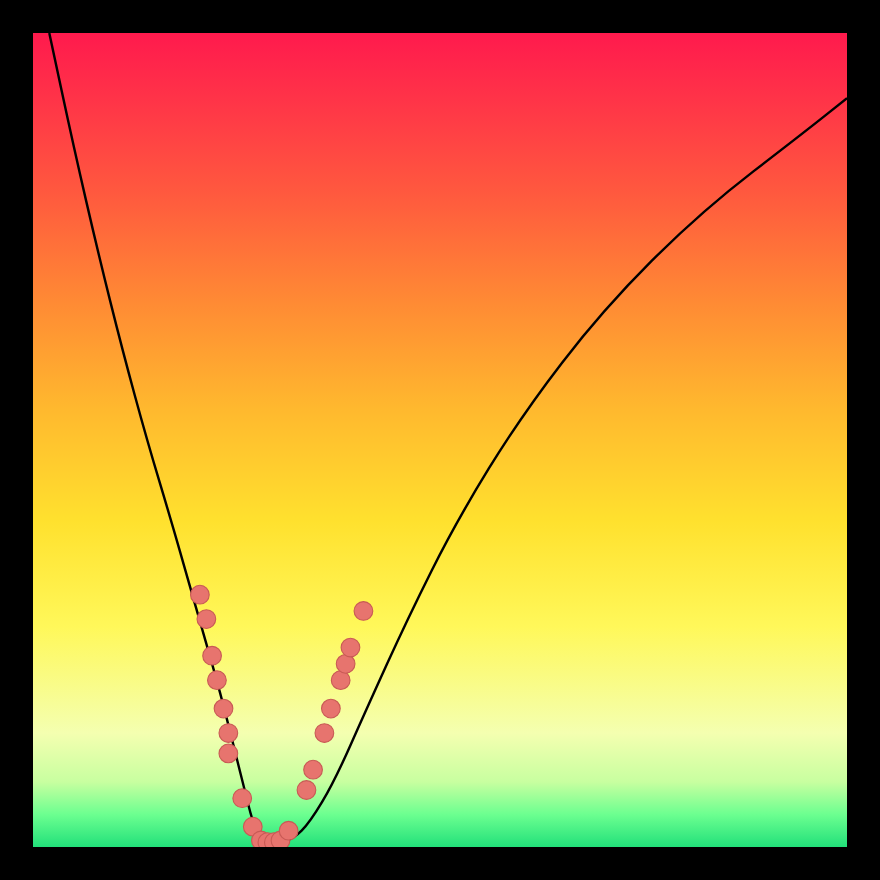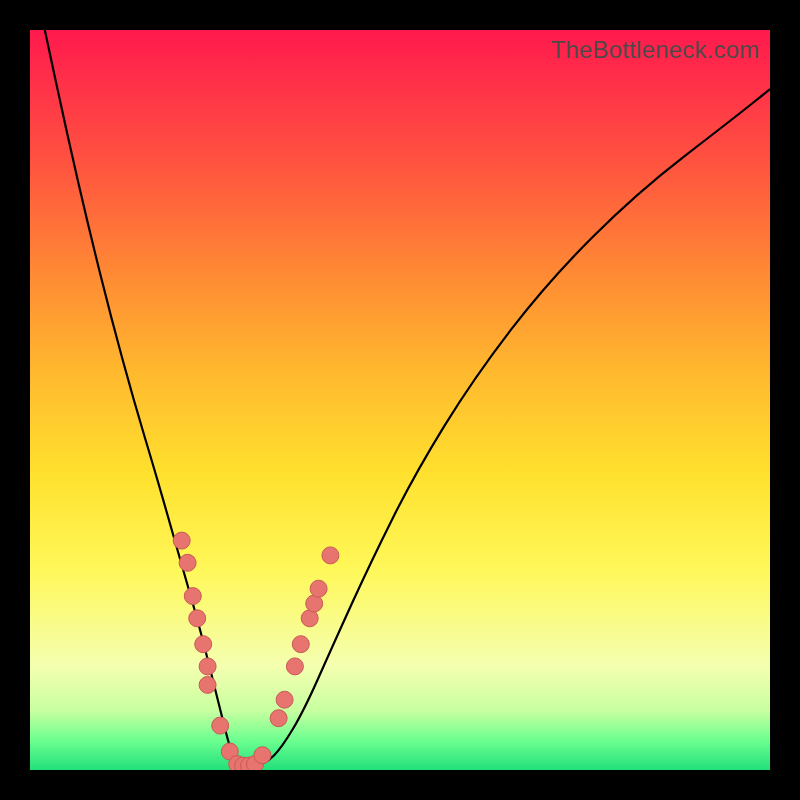--- a/index.html
+++ b/index.html
@@ -55,21 +55,20 @@
   .dot {
     fill: #e7746e;
     stroke: #c85a55;
     stroke-width: 1;
   }
 </style>
 </head>
 <body>
 
 <div class="frame">
-  <div class="watermark">TheBottleneck.com</div>
   <svg class="plot" viewBox="0 0 740 740">
     <path id="curve-path" class="curve" d="M 14.8 0.0 Q 14.8 0.0 25.9 51.8 Q 37.0 103.6 48.1 151.7 Q 59.2 199.8 70.3 244.2 Q 81.4 288.6 92.5 329.3 Q 103.6 370.0 114.7 407.0 Q 125.8 444.0 133.2 469.9 Q 140.6 495.8 148.0 521.7 Q 155.4 547.6 162.8 573.5 Q 170.2 599.4 177.6 629.0 Q 185.0 658.6 188.7 673.4 Q 192.4 688.2 196.1 703.0 Q 199.8 717.8 203.5 725.2 Q 207.2 732.6 210.9 734.5 Q 214.6 736.3 218.3 736.3 Q 222.0 736.3 229.4 734.5 Q 236.8 732.6 244.2 725.2 Q 251.6 717.8 262.7 699.3 Q 273.8 680.8 288.6 647.5 Q 303.4 614.2 321.9 573.5 Q 340.4 532.8 362.6 488.4 Q 384.8 444.0 414.4 395.9 Q 444.0 347.8 481.0 299.7 Q 518.0 251.6 562.4 207.2 Q 606.8 162.8 654.9 125.8 Q 703.0 88.8 721.5 74.0 T 740.0 59.2"></path>
     <g id="markers-group">
         <circle cx="151.7" cy="510.6" r="8.5" class="dot"></circle>
         <circle cx="157.6" cy="532.8" r="8.5" class="dot"></circle>
         <circle cx="162.8" cy="566.1" r="8.5" class="dot"></circle>
         <circle cx="167.2" cy="588.3" r="8.5" class="dot"></circle>
         <circle cx="173.2" cy="614.2" r="8.5" class="dot"></circle>
         <circle cx="177.6" cy="636.4" r="8.5" class="dot"></circle>
         <circle cx="177.6" cy="654.9" r="8.5" class="dot"></circle>

